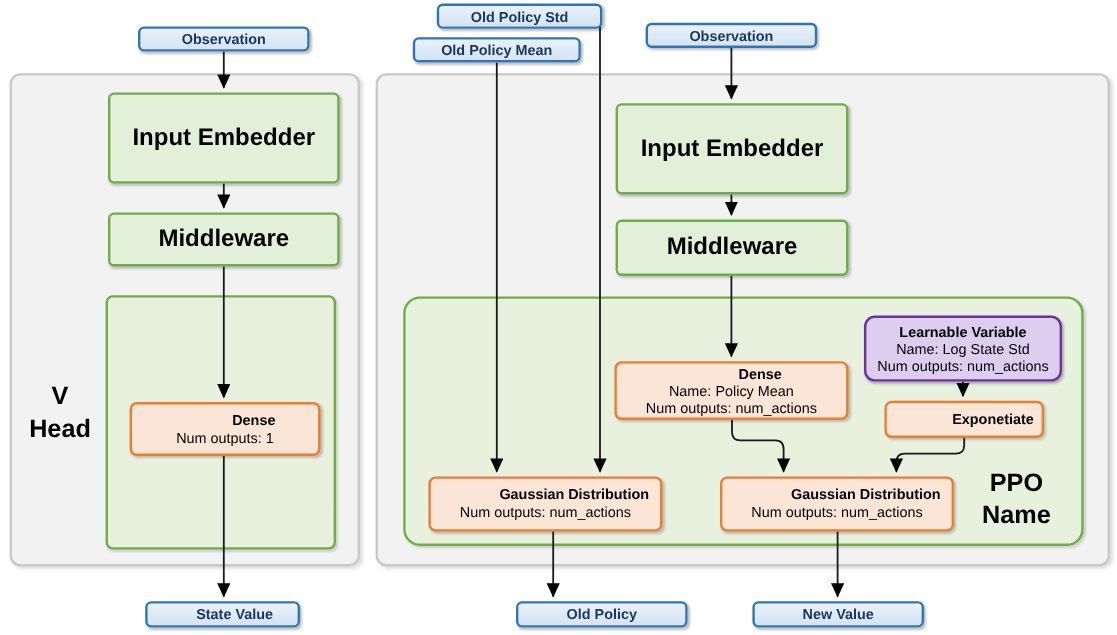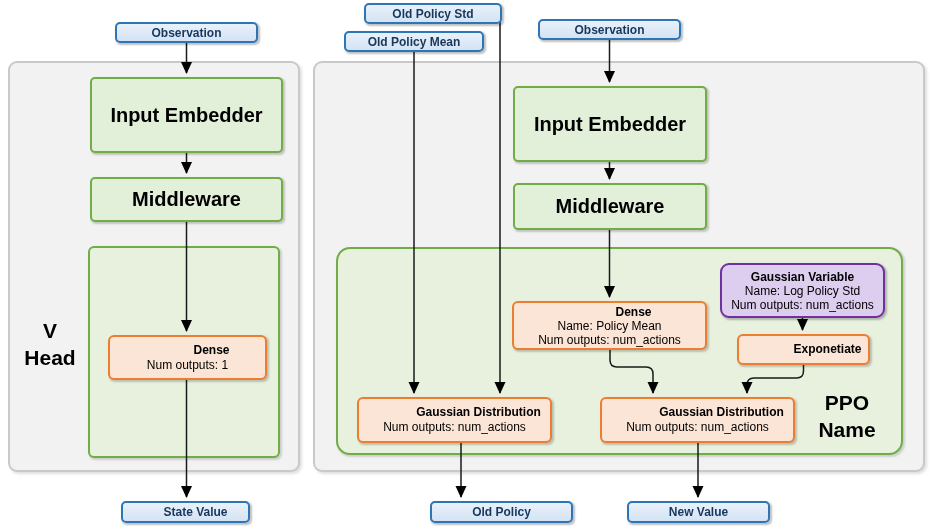--- a/index.html
+++ b/index.html
@@ -105,22 +105,22 @@
     <span>Middleware</span>
   </div>
 
   <div class="op tight" style="left:512px;top:301px;width:195px;height:49px;">
     <span class="t">Dense</span>
     <span>Name: Policy Mean</span>
     <span>Num outputs: num_actions</span>
   </div>
 
   <div class="lv tight" style="left:720px;top:263px;width:165px;height:55px;">
-    <span class="t">Gaussian Variable</span>
-    <span>Name: Log Policy Std</span>
+    <span class="t">Learnable Variable</span>
+    <span>Name: Log State Std</span>
     <span>Num outputs: num_actions</span>
   </div>
 
   <div class="op" style="left:737px;top:334px;width:133px;height:31px;">
     <span class="t">Exponetiate</span>
   </div>
 
   <div class="op" style="left:357px;top:397px;width:195px;height:46px;">
     <span class="t">Gaussian Distribution</span>
     <span>Num outputs: num_actions</span>

